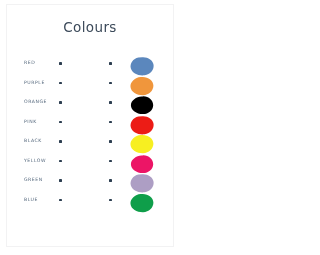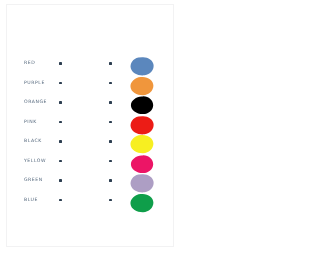--- a/index.html
+++ b/index.html
@@ -91,20 +91,21 @@
   }
   .blob-cell svg { display: block; }
 </style>
 </head>
 <body>
 
 <div id="worksheet">
 
   <div id="page-border"></div>
 
+  <div id="title">Colours</div>
 
   <div id="rows">
       <div class="row">
         <div class="word">RED</div>
         <div class="dot dot-left"></div>
         <div class="dot dot-right"></div>
         <div class="blob-cell">
           <svg width="26" height="21" viewBox="0 0 26 21">
             <path d="M13.3,1.2 C18.6,0.8 24.2,4.1 24.6,9.0 C25.0,14.2 21.3,18.6 15.6,19.3 C9.4,20.1 3.1,17.4 1.8,12.3 C0.6,7.4 4.2,2.6 9.4,1.5 Z" fill="#5b87bd"></path>
           </svg>

